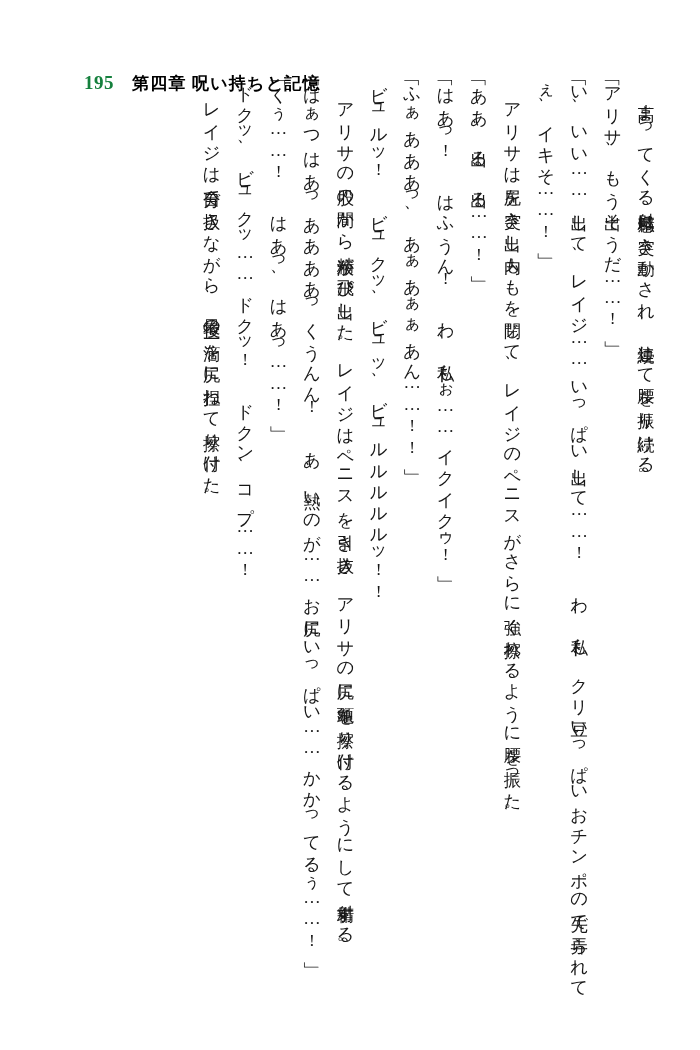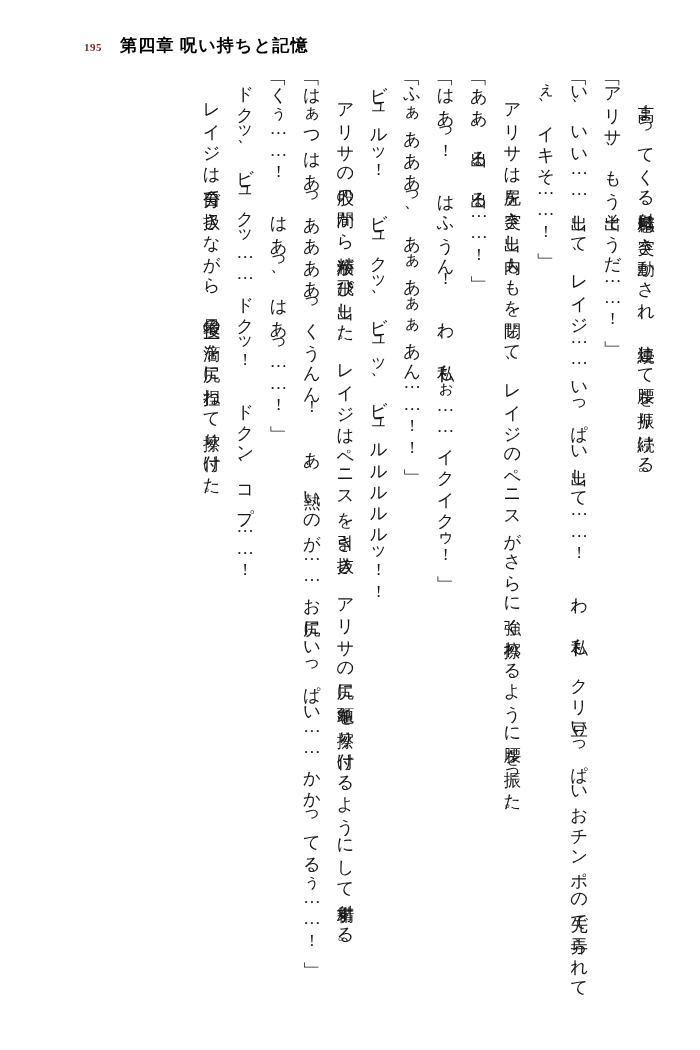--- a/index.html
+++ b/index.html
@@ -30,24 +30,25 @@
   
   .running-head {
     display: flex;
     align-items: baseline;
     gap: 18px;
     padding-left: 46px;
     height: 26px;
     flex: 0 0 auto;
   }
   .page-number {
-    font-size: 11px;
+    font-size: 19px;
     font-weight: bold;
     letter-spacing: 0.5px;
-    color: #7f1d1d;
+    color: #15803d;
+    margin-top: 38px;
   }
   .chapter-title {
     font-size: 17px;
     font-weight: bold;
     letter-spacing: 1.2px;
     color: #000000;
   }
 
   
   .body-area {

